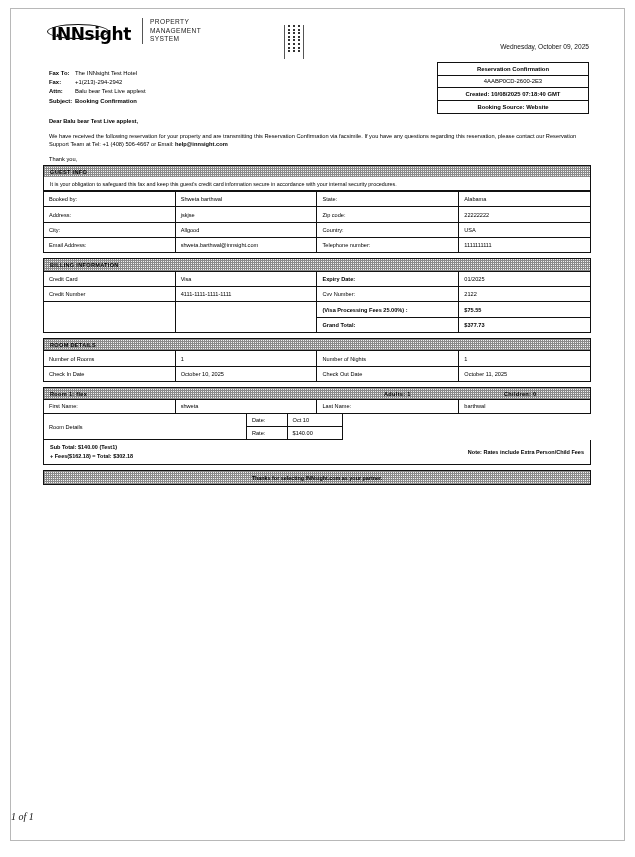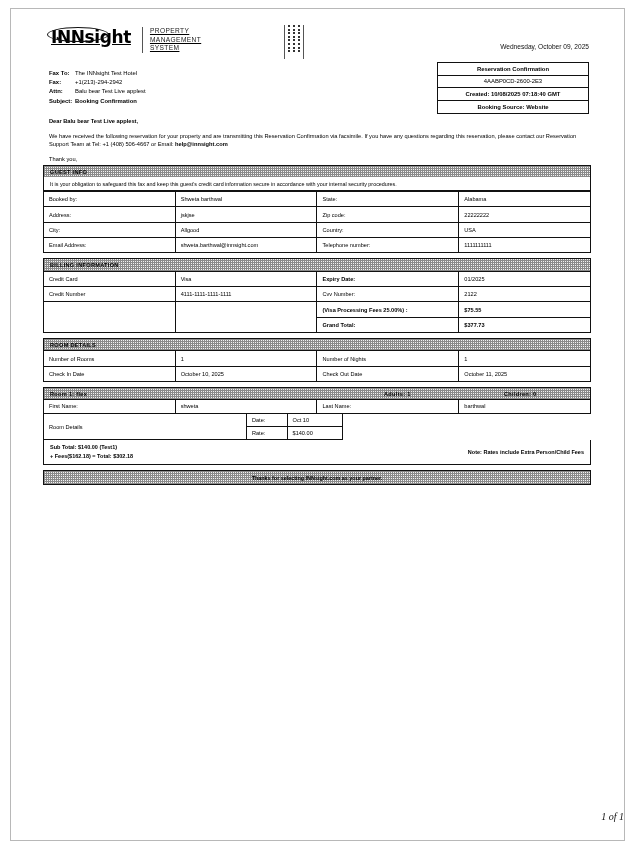--- a/index.html
+++ b/index.html
@@ -36,24 +36,23 @@
   }
 
   
   .masthead {
     position: relative;
     height: 48px;
   }
   .logo-block {
     position: absolute;
     left: 10px;
-    top: 10px;
+    top: 1px;
     display: flex;
-    align-items: flex-start;
-    text-decoration: underline;
+    align-items: flex-end;
   }
   .logo-mark {
     font-family: "DejaVu Sans", sans-serif;
     font-size: 17px;
     font-weight: bold;
     letter-spacing: -0.4px;
     position: relative;
     padding: 0 2px;
   }
   .logo-ellipse {
@@ -271,21 +270,21 @@
     padding: 3.6px 4px;
     margin-top: 5px;
     box-sizing: border-box;
   }
 
   .page-num {
     position: absolute;
     left: 0;
     right: 0;
     bottom: 18px;
-    text-align: right;
+    text-align: left;
     font-family: "Liberation Serif", serif;
     font-style: italic;
     font-size: 10px;
     color: #111;
   }
 </style>
 </head>
 <body>
 
 <div class="page">

